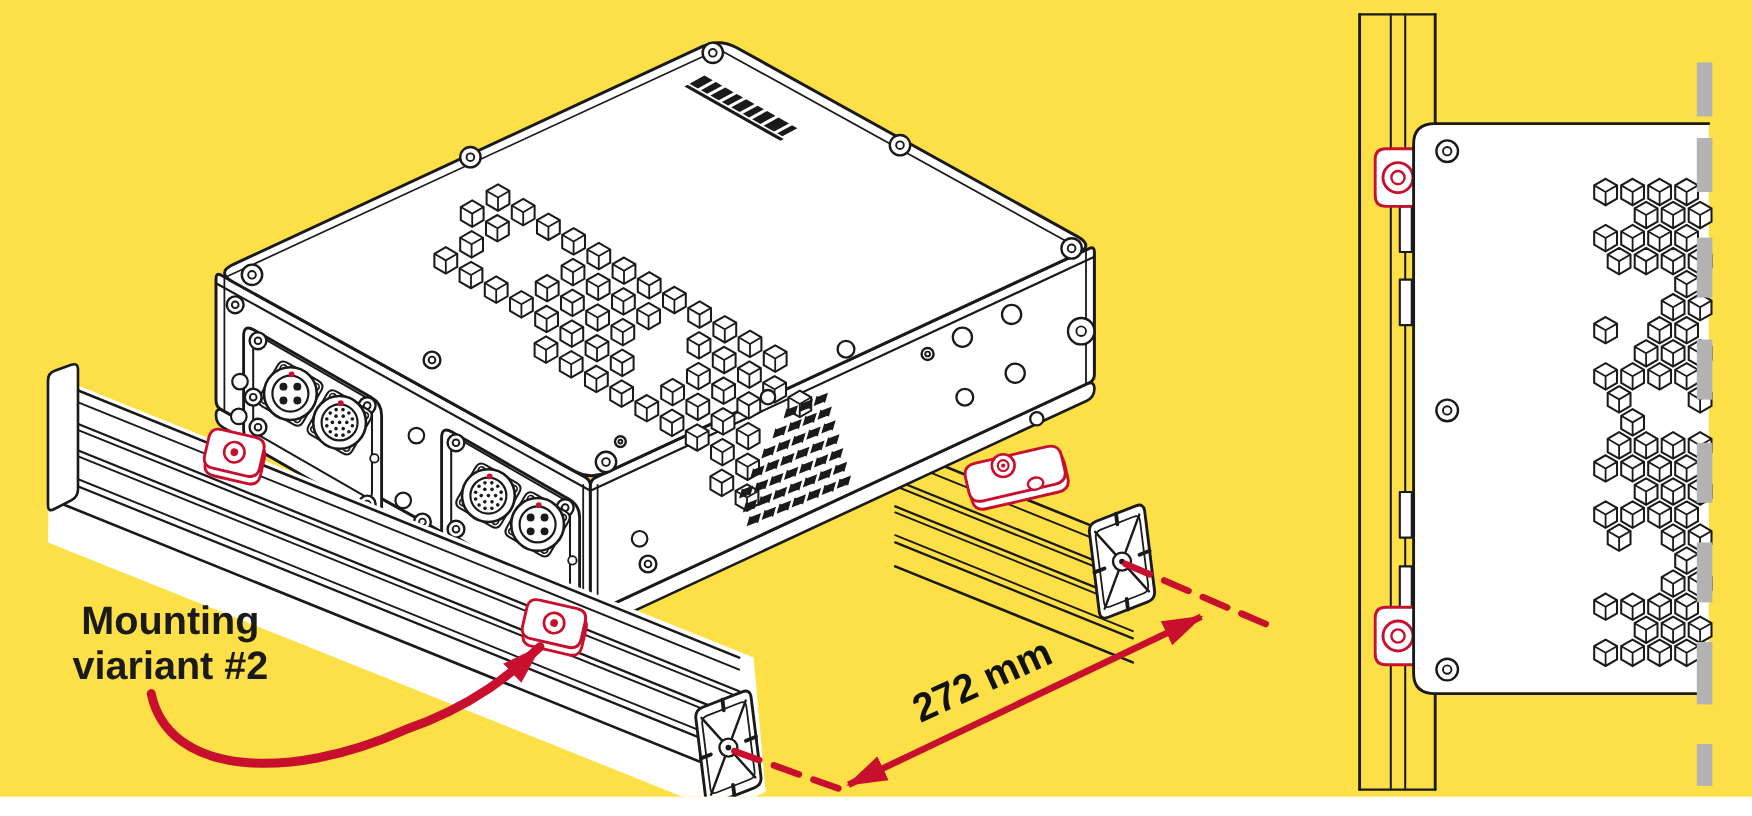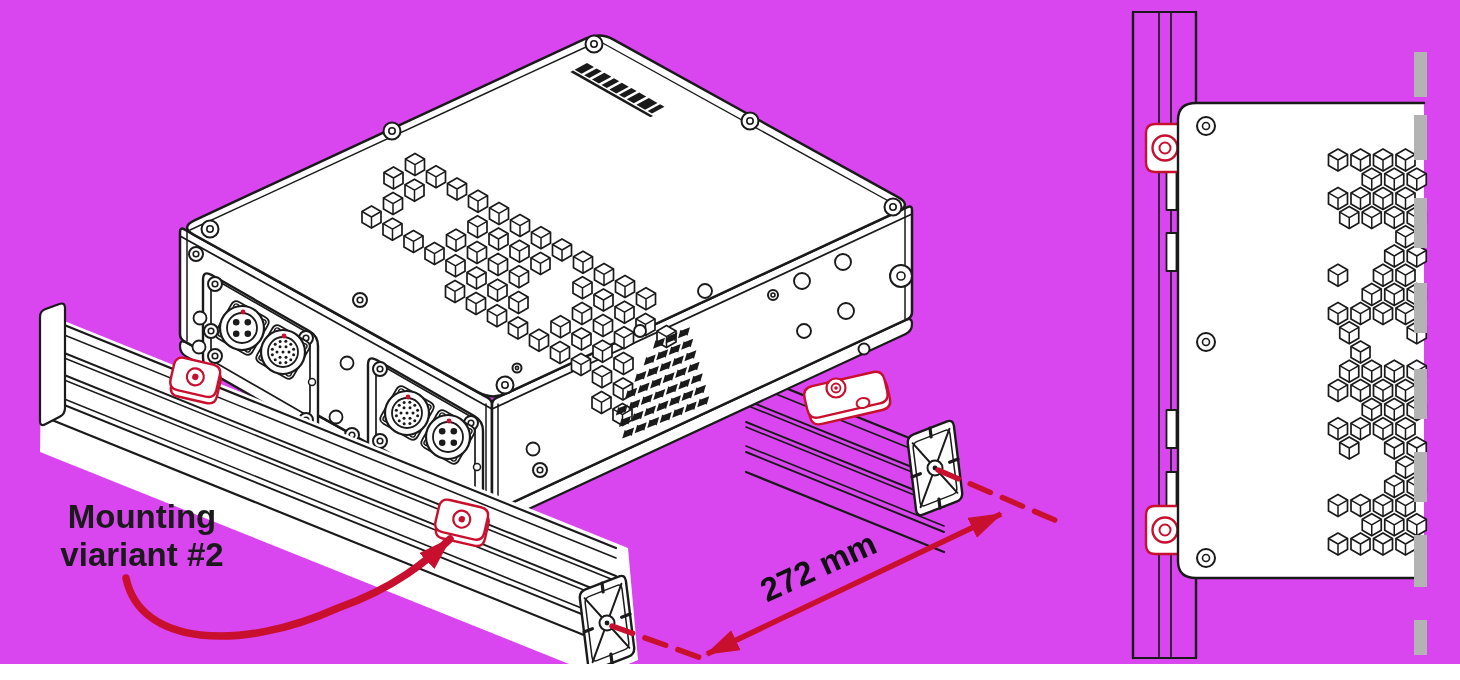--- a/index.html
+++ b/index.html
@@ -1,16 +1,16 @@
 <!DOCTYPE html>
 <html><head>
 <meta charset="utf-8">
 <style>
   html,body{margin:0;padding:0;background:#fff;}
-  .canvas{position:relative;width:1460px;height:664px;background:#d946ef;overflow:hidden;}
+  .canvas{position:relative;width:1460px;height:664px;background:#fde047;overflow:hidden;}
   svg{display:block;}
   .lbl{font:700 33px "Liberation Sans",sans-serif;fill:#1a1a1a;text-anchor:middle;}
   .dim{font:700 33px "Liberation Sans",sans-serif;fill:#111;text-anchor:middle;}
 </style>
 </head>
 <body>
 
 <div class="canvas">
 <svg id="art" width="1460" height="680" viewBox="0 0 1460 680">
   <defs>

